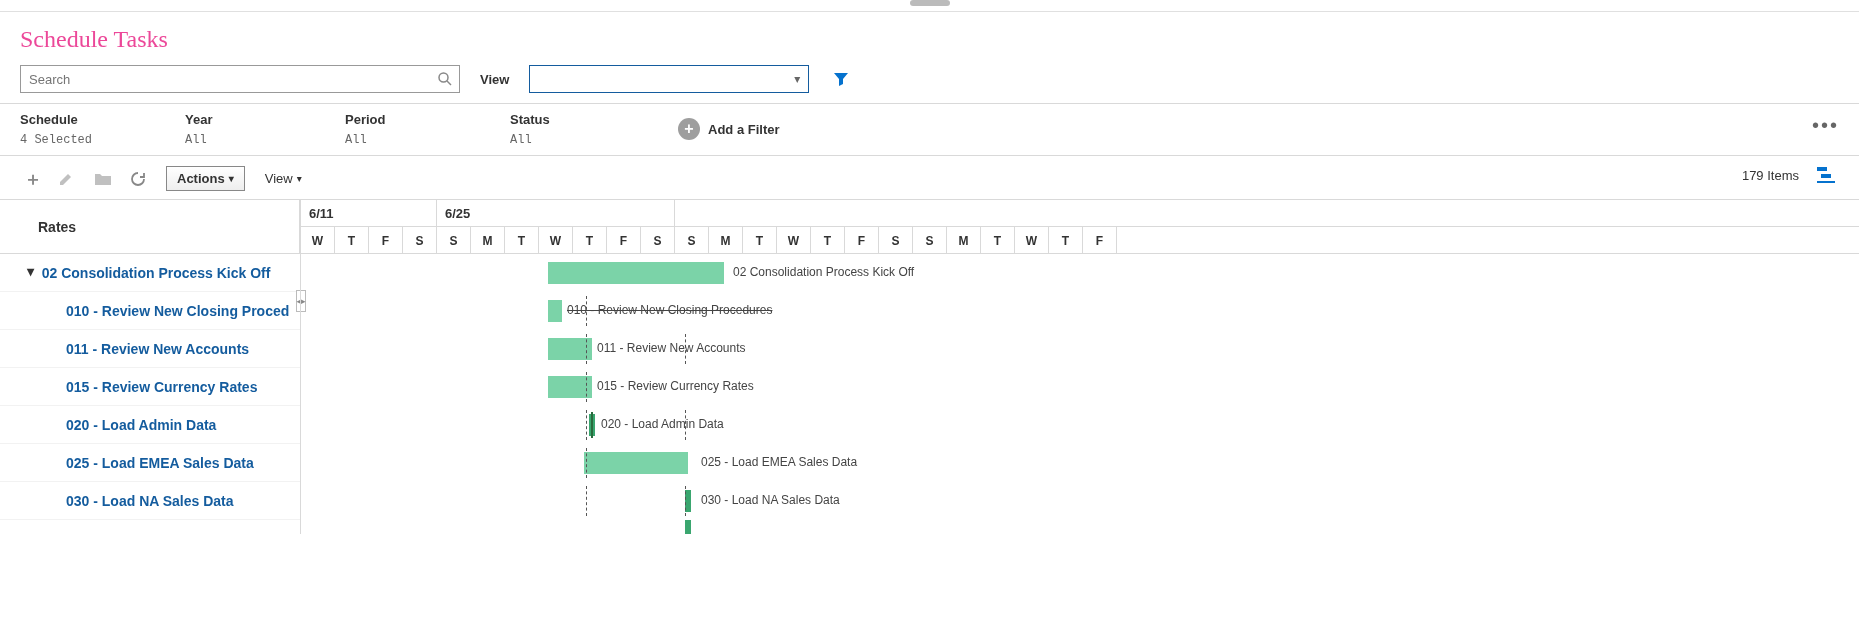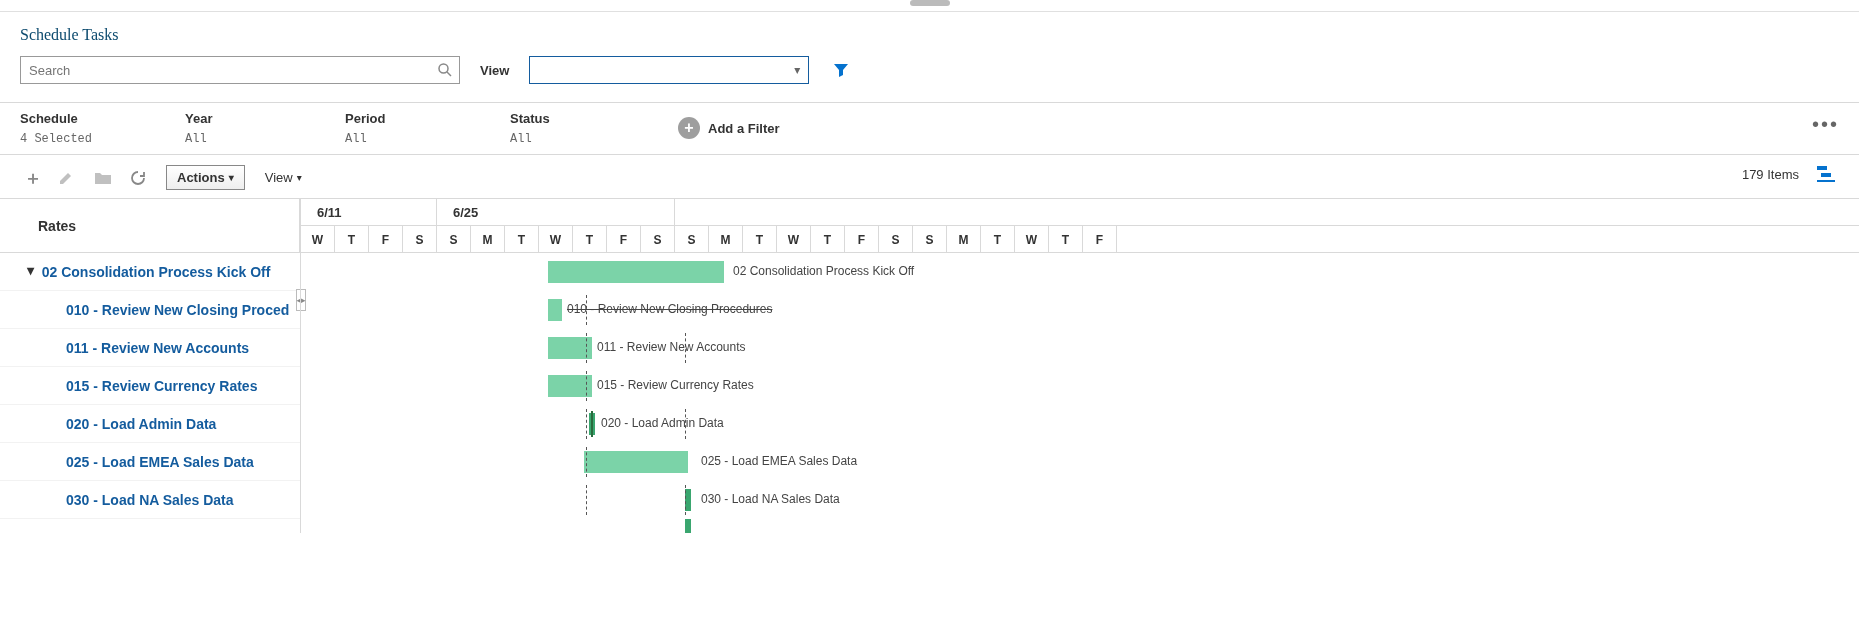--- a/index.html
+++ b/index.html
@@ -1,33 +1,33 @@
 <!DOCTYPE html>
 <html><head>
 <meta charset="utf-8">
 <style>
   * { box-sizing: border-box; }
   html, body { margin:0; padding:0; font-family: Arial, Helvetica, sans-serif; font-size:13px; color:#333; background:#fff; }
   .page { width:1859px; }
   .top-handle { height:12px; border-bottom:1px solid #e0e0e0; display:flex; justify-content:center; }
   .top-handle .grip { width:40px; height:6px; background:#bbb; border-radius:3px; margin-top:0; }
 
-  .title { font-family: Georgia, 'Times New Roman', serif; font-size:16px; color:#0c4a6e; margin:14px 17px 12px 20px; }
+  .title { font-family: Georgia, 'Times New Roman', serif; font-size:24px; color:#ec4899; margin:14px 17px 12px 20px; }
 
   .search-row { display:flex; align-items:center; gap:20px; padding:0 12px 10px 20px; }
   .search-box { position:relative; width:440px; border:1px solid #999; display:flex; align-items:center; height:28px; }
   .search-box input { border:none; outline:none; width:calc(100% - 30px); height:26px; padding:0 8px; font-size:13px; }
   .search-box .mag { position:absolute; right:6px; top:5px; color:#888; }
 
   .view-label { font-weight:bold; font-size:13px; }
   .view-select { width:280px; height:28px; border:1px solid #145c9e; background:#fff; display:flex; align-items:center; justify-content:flex-end; padding-right:8px; cursor:pointer; }
   .view-select .chev { color:#666; font-size:12px; }
   .filter-icon { color:#0572ce; font-size:16px; cursor:pointer; padding-left:4px; }
 
-  .filter-bar { display:flex; align-items:flex-start; border-top:1px solid #d9d9d9; border-bottom:1px solid #d9d9d9; padding:8px 20px; position:relative;margin-top:8px; }
+  .filter-bar { display:flex; align-items:flex-start; border-top:1px solid #d9d9d9; border-bottom:1px solid #d9d9d9; padding:8px 20px; position:relative; }
   .filter-col { display:flex; flex-direction:column; gap:6px; }
   .filter-col .hdr { font-weight:bold; font-size:13px; }
   .filter-col .val { font-size:12px; color:#666;font-family:Liberation Mono, monospace; }
   .fc-schedule { width:165px; }
   .fc-year { width:160px; }
   .fc-period { width:165px; }
   .fc-status { width:160px; }
   .add-filter { display:flex; align-items:center; gap:8px; color:#333; font-weight:bold; cursor:pointer; margin-left:8px; margin-top:6px; }
   .add-filter .plus-circ { width:22px; height:22px; border-radius:50%; background:#9e9e9e; color:#fff; display:flex; align-items:center; justify-content:center; font-size:16px; line-height:1; }
   .kebab { position:absolute; right:20px; top:10px; color:#666; cursor:pointer; font-size:20px; letter-spacing:2px; }
@@ -49,21 +49,21 @@
   .tree-row { height:38px; display:flex; align-items:center; border-bottom:1px solid #f2f2f2; cursor:pointer; position:relative; white-space:nowrap; overflow:hidden; }
   .tree-row.parent { padding-left:28px; }
   .tree-row.child { padding-left:66px; }
   .tree-row .tri { color:#333; font-size:10px; margin-right:6px; transform:rotate(90deg); display:inline-block; }
   .tree-row a { color:#145c9e; font-weight:bold; text-decoration:none; font-size:14px; }
   .splitter { position:absolute; right:-6px; top:90px; width:10px; height:22px; border:1px solid #bbb; background:#fff; display:flex; align-items:center; justify-content:center; font-size:9px; color:#888; cursor:col-resize; }
 
   .right-pane { position:relative; flex:1; overflow:hidden; border-left:1px solid #d9d9d9; }
   .timeline-header { height:54px; }
   .timeline-weeks { height:27px; display:flex; border-bottom:1px solid #d9d9d9; }
-  .week-cell { height:27px; border-right:1px solid #d9d9d9; font-size:13px; font-weight:bold; padding-left:16px; display:flex; align-items:center; }
+  .week-cell { height:27px; border-right:1px solid #d9d9d9; font-size:13px; font-weight:bold; padding-left:8px; display:flex; align-items:center; }
   .timeline-days { height:27px; display:flex; border-bottom:1px solid #d9d9d9; }
   .day-cell { width:34px; height:27px; border-right:1px solid #d9d9d9; font-size:12px; font-weight:bold; display:flex; align-items:center; justify-content:center; }
 
   .gantt-body { position:relative; }
   .gantt-row { height:38px; position:relative; }
   .bar { position:absolute; height:22px; top:8px; background:#7bd3a8; }
   .bar-label { position:absolute; top:11px; font-size:12px; color:#444; white-space:nowrap; }
   .tick { position:absolute; width:0; border-left:1px dashed #555; }
   .tick-solid { position:absolute; width:2px; background:#2a6b3e; }
   .tiny-bar { position:absolute; height:22px; top:8px; width:6px; background:#3aa66f; }

